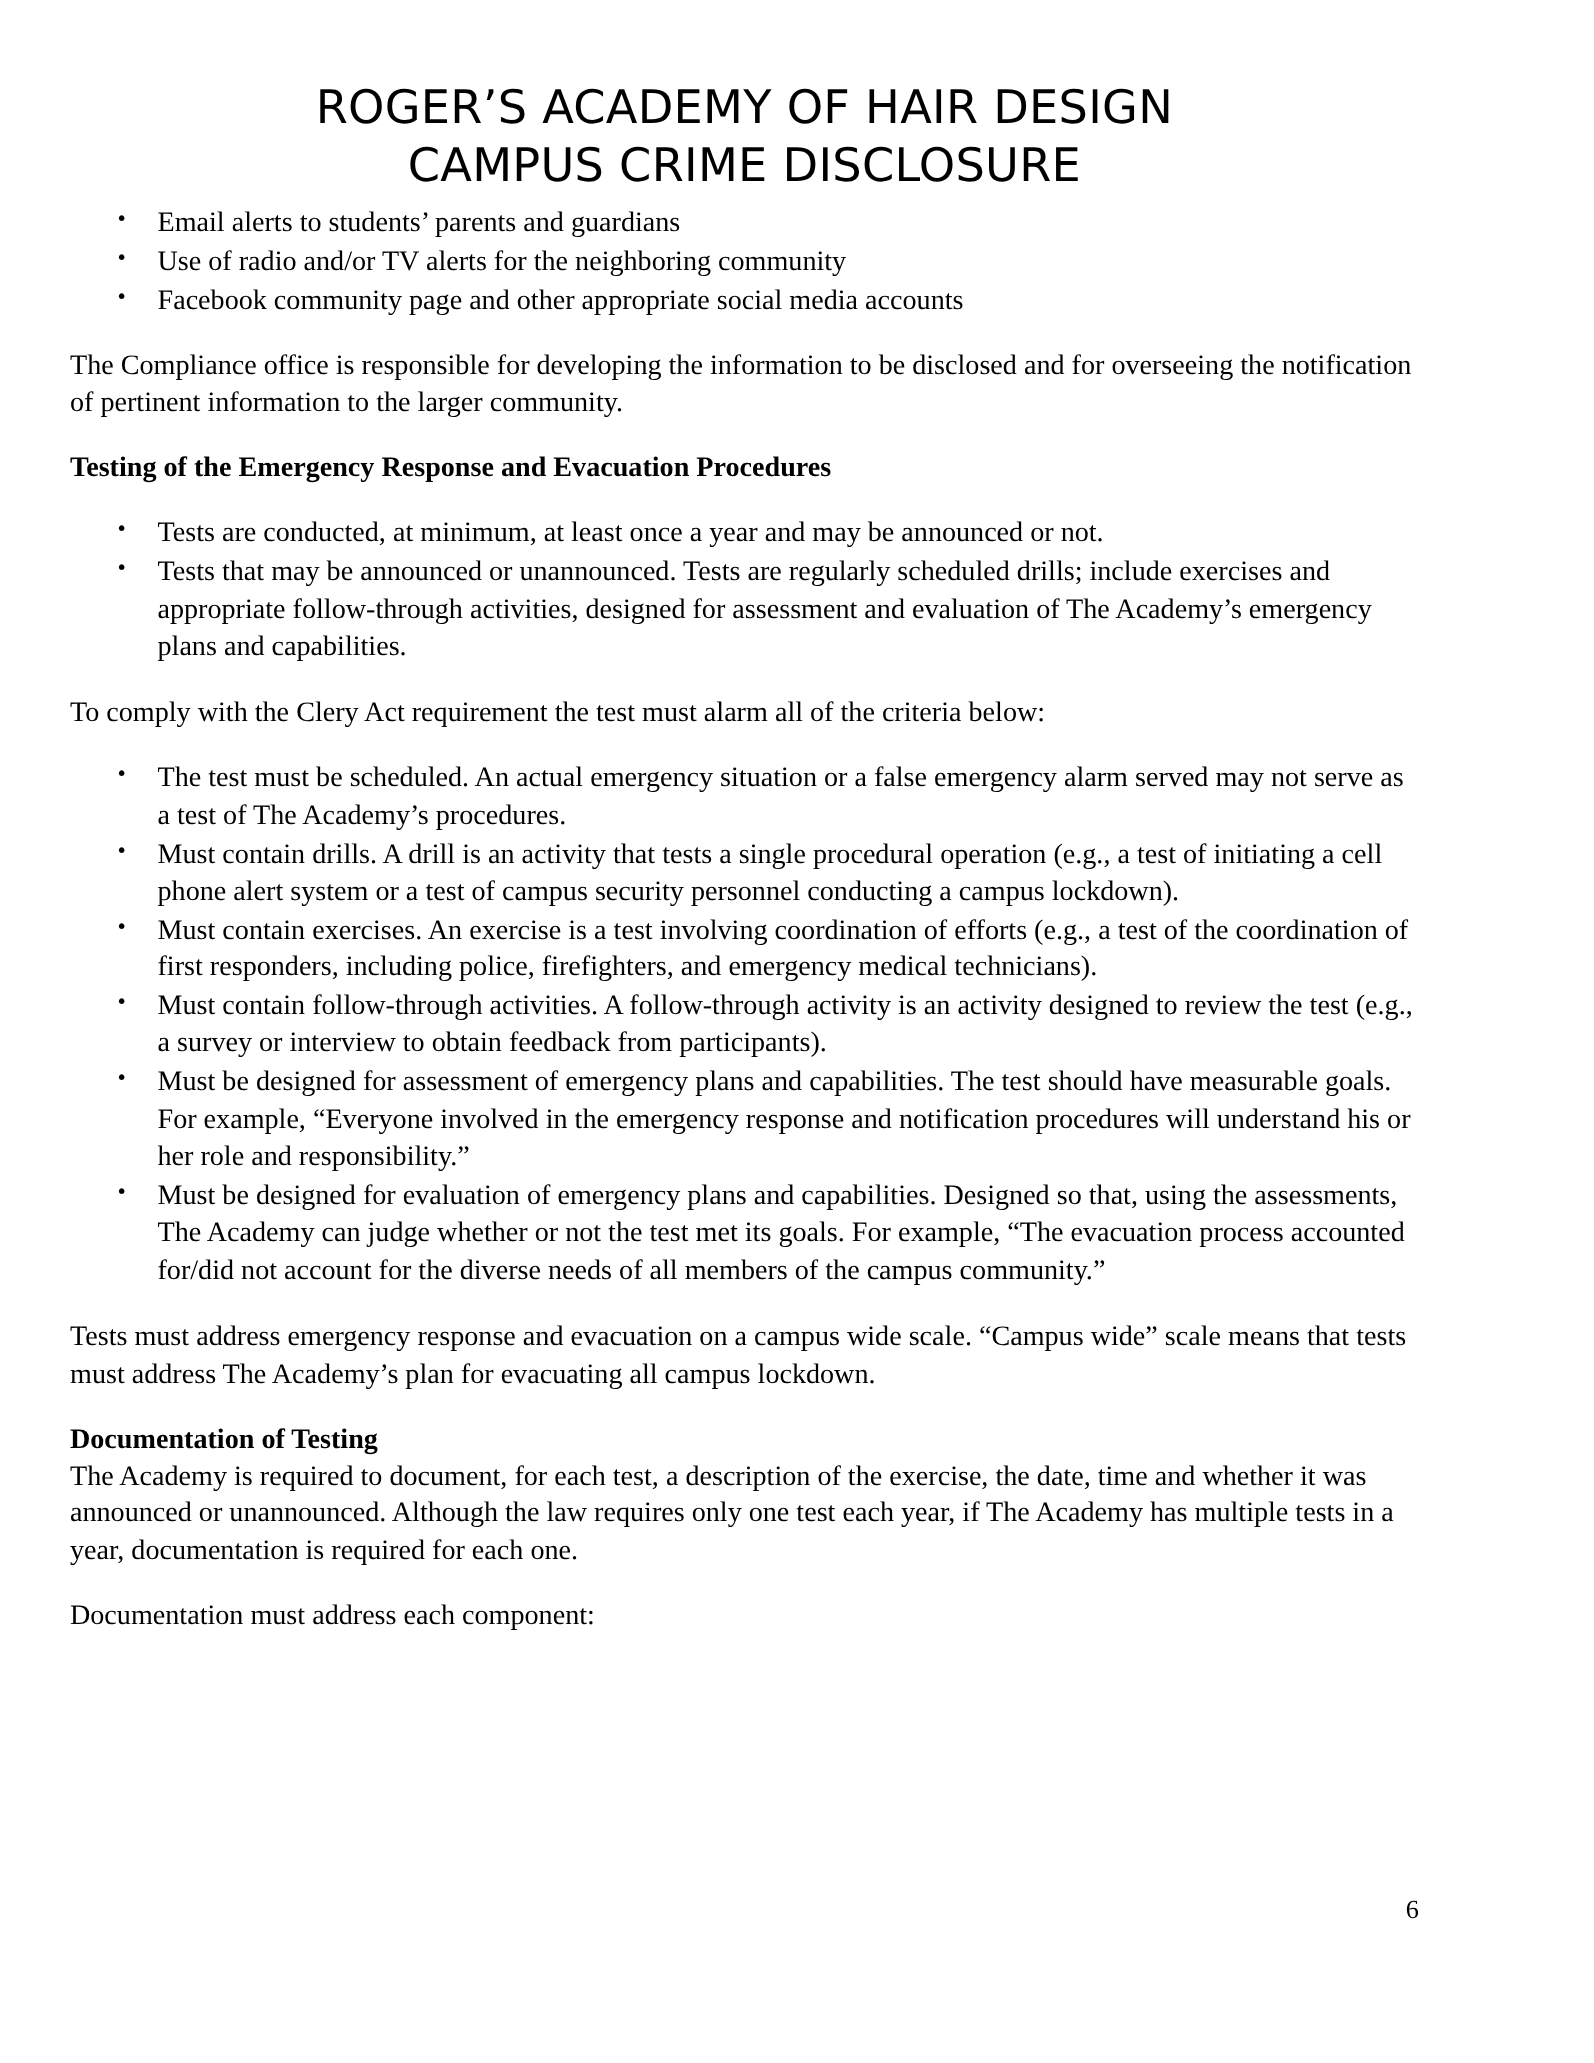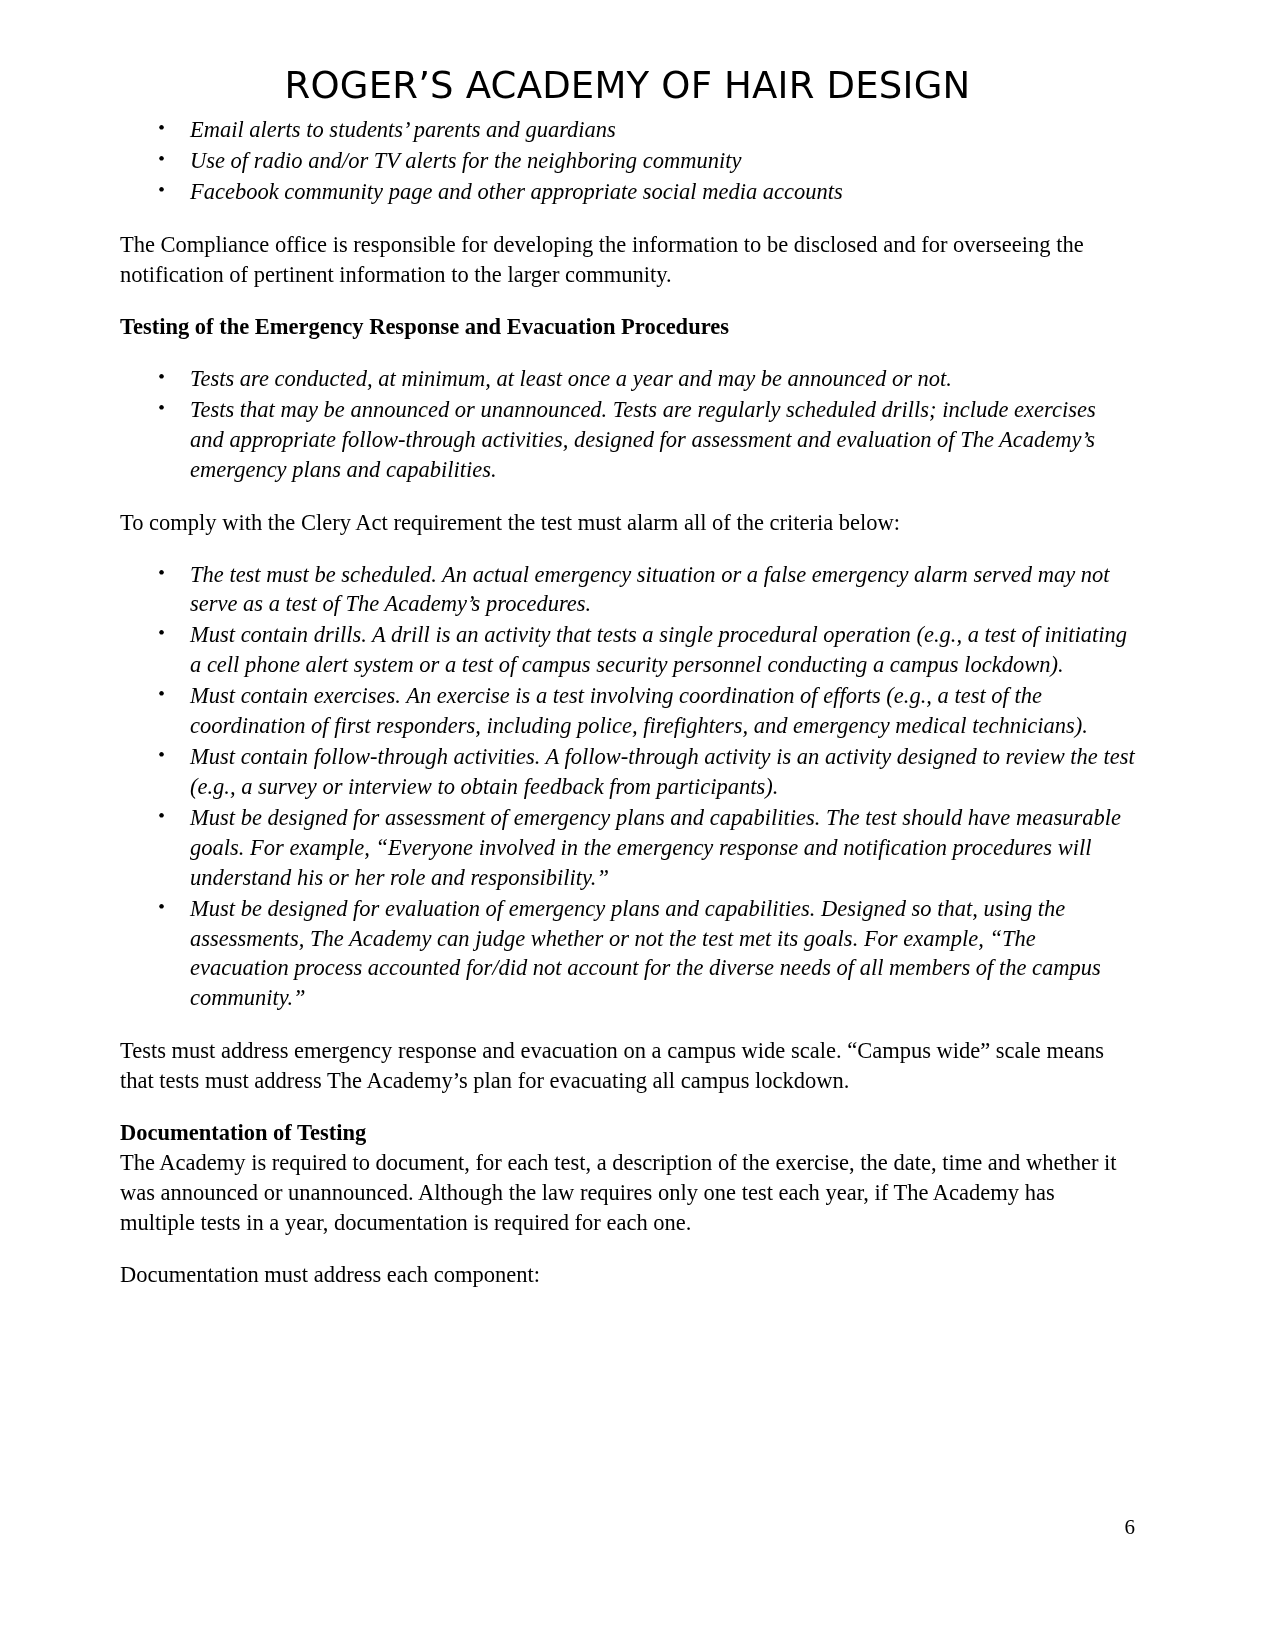--- a/index.html
+++ b/index.html
@@ -7,21 +7,21 @@
     padding: 0;
     background: #ffffff;
   }
   .page {
     position: relative;
     width: 1275px;
     height: 1650px;
     margin: 0 auto;
     background: #ffffff;
     box-sizing: border-box;
-    padding: 62px 140px 40px 120px;
+    padding: 62px 140px 40px 56px;
     font-family: "Liberation Serif", serif;
     color: #000000;
   }
   .doc-title {
     text-align: center;
     font-family: "DejaVu Sans", sans-serif;
     font-weight: 400;
     font-size: 37px;
     line-height: 1.28;
     letter-spacing: 0.2px;
@@ -44,21 +44,20 @@
     margin: 0;
     padding: 0;
     list-style: none;
   }
   ul.bullets li {
     position: relative;
     padding-left: 70px;
     margin: 0 0 1px 0;
     font-size: 22.5px;
     line-height: 1.33;
-    font-style: italic;
   }
   ul.bullets li::before {
     content: "\2022";
     position: absolute;
     left: 38px;
     top: -1px;
     font-size: 19px;
     line-height: 1.5;
   }
   .heading-bold {
@@ -76,20 +75,21 @@
   .title-block { margin-bottom: 6px; }
 </style>
 </head>
 <body>
 
 <div class="page">
 
   <div class="title-block">
     <h1 class="doc-title">
       <span class="line">ROGER’S ACADEMY OF HAIR DESIGN</span>
+      <span class="line">CAMPUS CRIME DISCLOSURE</span>
     </h1>
   </div>
 
   <ul class="bullets body-text">
     <li>Email alerts to students’ parents and guardians</li>
     <li>Use of radio and/or TV alerts for the neighboring community</li>
     <li>Facebook community page and other appropriate social media accounts</li>
   </ul>
 
   <div class="spacer-sm"></div>

